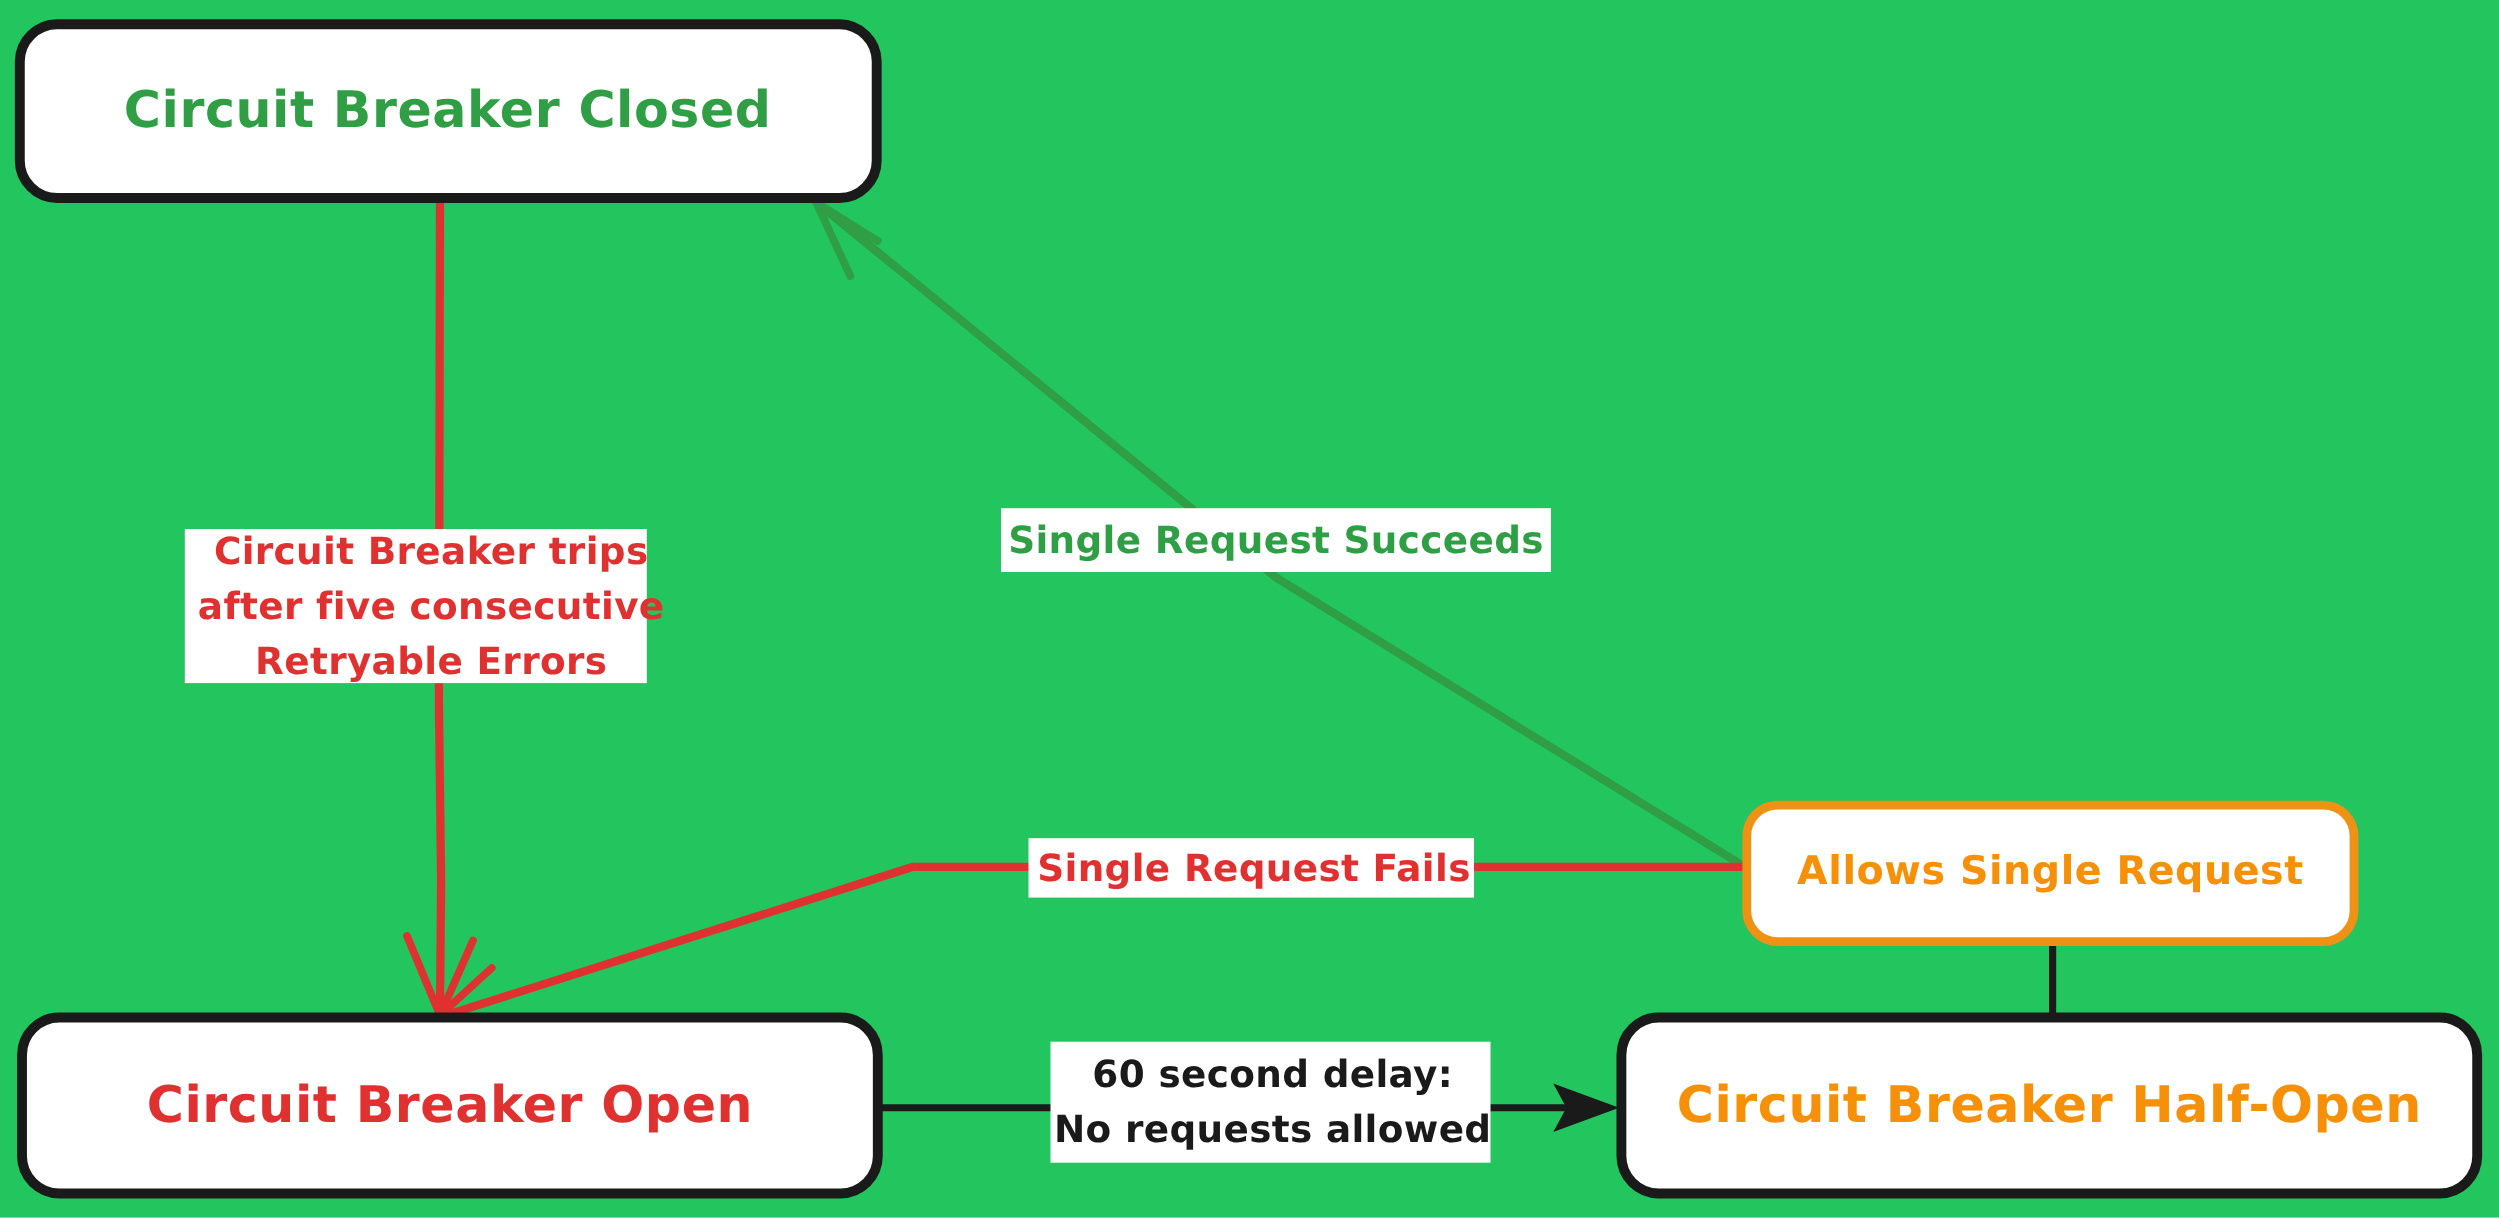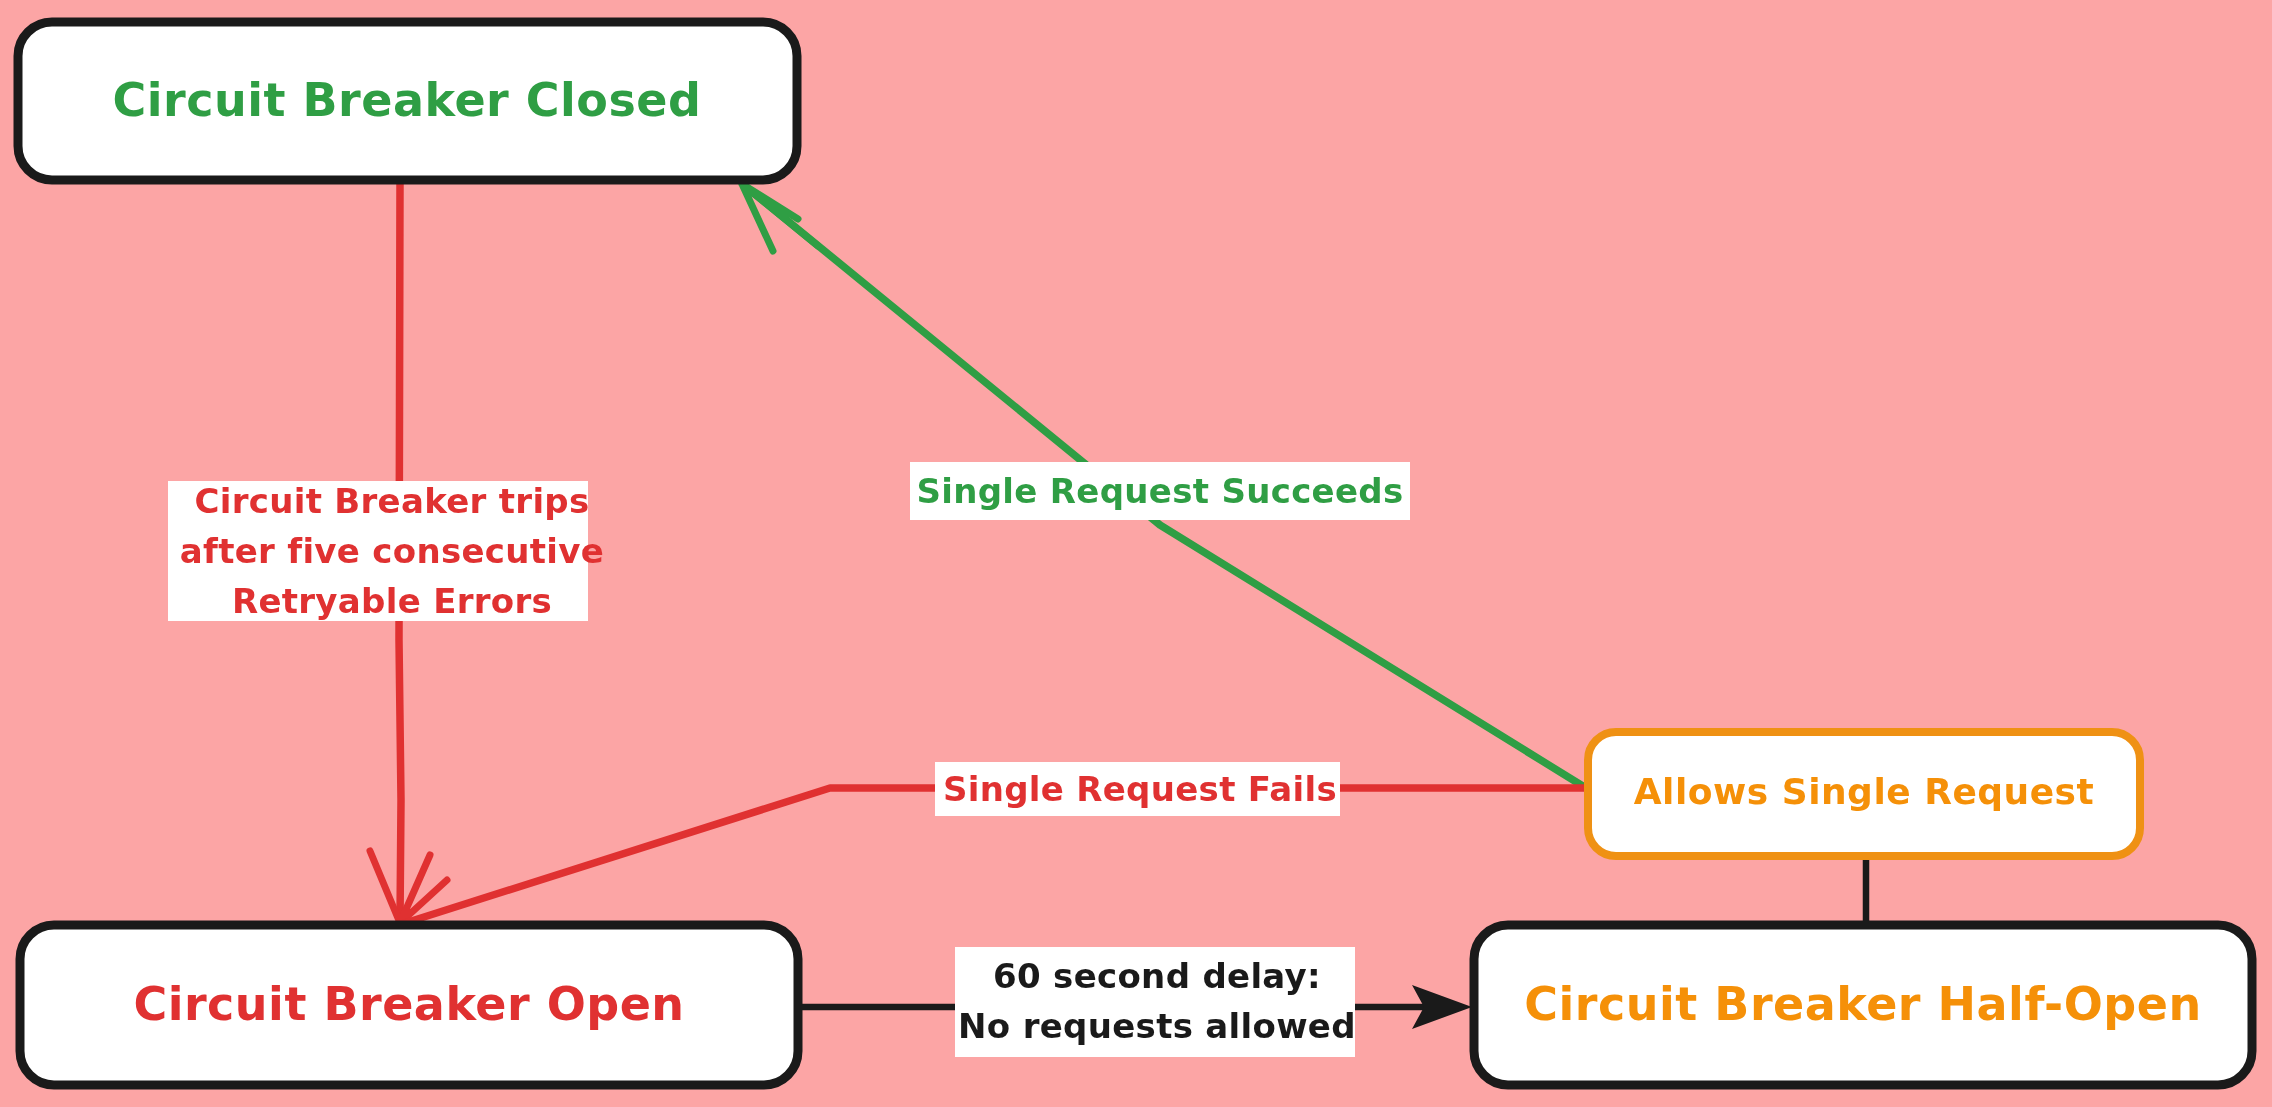--- a/index.html
+++ b/index.html
@@ -10,21 +10,21 @@
   body {
     width: 2272px;
     height: 1107px;
     font-family: "DejaVu Sans", sans-serif;
     overflow: hidden;
   }
   #diagram-root {
     position: relative;
     width: 2272px;
     height: 1107px;
-    background: #fca5a5;
+    background: #22c55e;
     text-align: center;
   }
   svg.diagram-canvas {
     position: absolute;
     top: 0;
     left: 0;
     width: 2272px;
     height: 1107px;
   }
   .node-shape {

